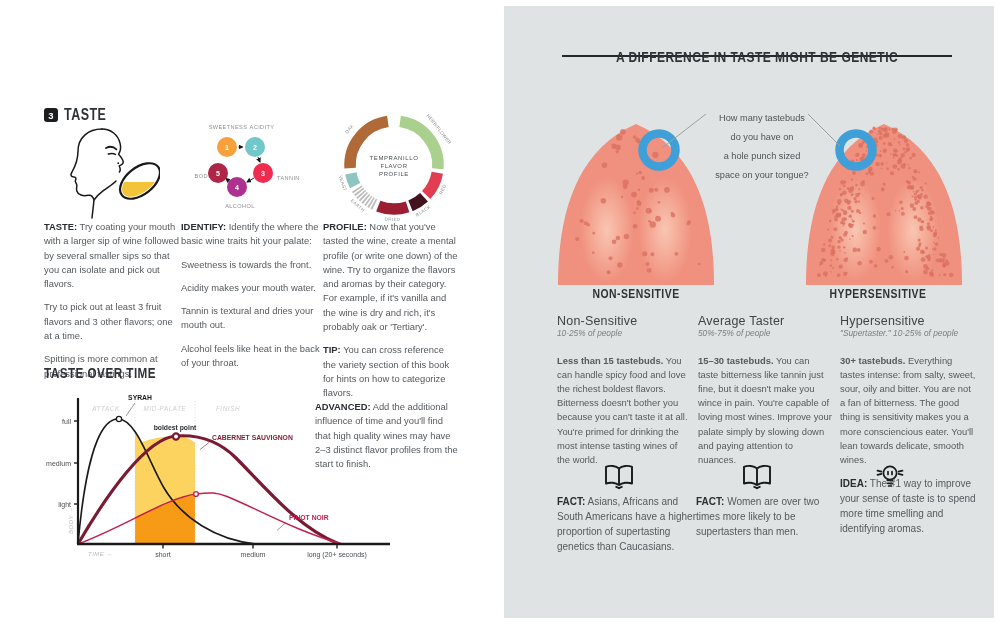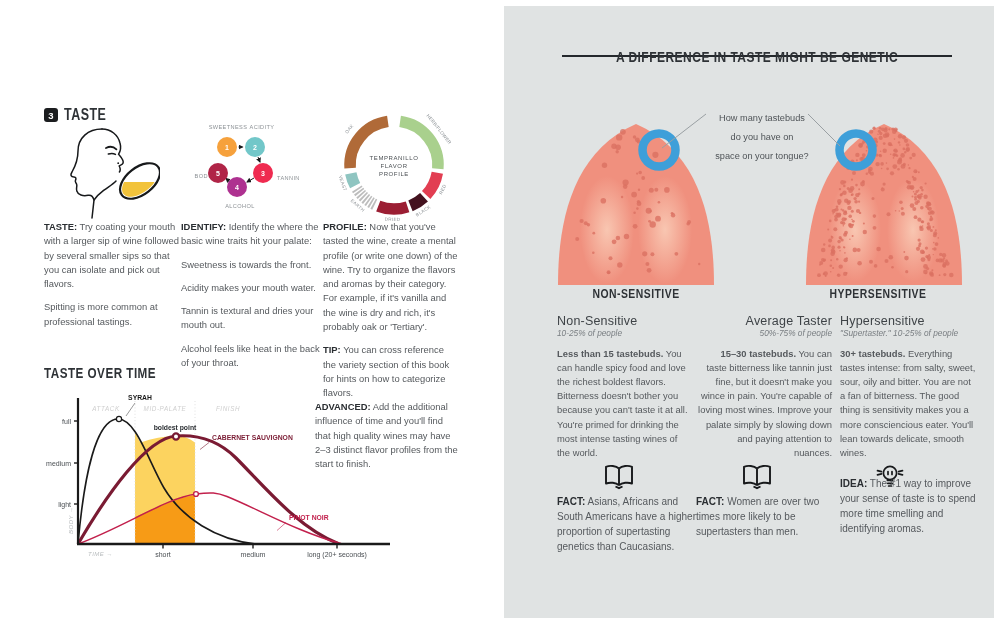--- a/index.html
+++ b/index.html
@@ -27,21 +27,21 @@
 
   .chart-heading { font-size:15px; }
 
   
   .page-title { font-size:15px; }
   .title-rule { background:#24282C; }
   .callout { font-size:9.2px; line-height:19px; color:#4E5357; text-align:center; }
   .tongue-caption { font-size:13px; }
   .col-heading { font-size:12.5px; color:#3E4347; letter-spacing:.2px; font-weight:400; }
   .col-sub { font-style:italic; font-size:8.3px; color:#797E82; }
-  .col-body { margin-top:9px; font-size:9.4px; line-height:1.5; color:#55595D; }
+  .col-body { margin-top:16px; font-size:9.4px; line-height:1.5; color:#55595D; }
   .fact { font-size:10px; line-height:1.5; color:#55595D; }
 
   svg text { font-family:"Liberation Sans", sans-serif; }
   .flow-label { font-size:5.6px; fill:#8C9195; letter-spacing:.4px; }
   .flow-num { font-size:7px; font-weight:bold; fill:#ffffff; }
   .donut-center { font-size:6px; fill:#4A4F53; letter-spacing:.6px; }
   .phase-label { font-size:6.3px; font-style:italic; fill:#CFCFCF; letter-spacing:.6px; }
   .tick-label { font-size:7px; fill:#4A4F53; }
   .axis-label { font-size:6px; font-style:italic; fill:#B9BDBF; letter-spacing:.5px; }
   .series-label { font-size:6.8px; font-weight:bold; }
@@ -131,20 +131,21 @@
         <path d="M22.107181788567736,56.069284844741524 A44,44 0 0 1 59.8763835577571,9.42820497537091" fill="none" stroke="#B06A38" stroke-width="11.5"></path>
         <text x="22.479826158409637" y="17.7580581012091" text-anchor="middle" transform="rotate(-51 22.479826158409637 17.7580581012091)" font-size="4.6" fill="#8F9498" letter-spacing=".3">OAK</text>
       </g>
     <text class="donut-center" x="66" y="48" text-anchor="middle">TEMPRANILLO</text>
     <text class="donut-center" x="66" y="56" text-anchor="middle">FLAVOR</text>
     <text class="donut-center" x="66" y="64" text-anchor="middle">PROFILE</text>
   </svg>
 
   <div class="abs body-col" style="left:44px; top:220px; width:138px;">
     <p><strong>TASTE:</strong> <span>Try coating your mouth with a larger sip of wine followed by several smaller sips so that you can isolate and pick out flavors.</span></p>
+    <p><span>Try to pick out at least 3 fruit flavors and 3 other flavors; one at a time.</span></p>
     <p><span>Spitting is more common at professional tastings.</span></p>
   </div>
 
   <div class="abs body-col" style="left:181px; top:220px; width:142px;">
     <p><strong>IDENTIFY:</strong> <span>Identify the where the basic wine traits hit your palate:</span></p>
     <p><span>Sweetness is towards the front.</span></p>
     <p><span>Acidity makes your mouth water.</span></p>
     <p><span>Tannin is textural and dries your mouth out.</span></p>
     <p><span>Alcohol feels like heat in the back of your throat.</span></p>
   </div>
@@ -634,40 +635,41 @@
         <circle cx="50.2" cy="106.3" r="1.8" fill="#DB7062" opacity="0.8"></circle>
         <circle cx="32.7" cy="140.4" r="2.0" fill="#DB7062" opacity="0.8"></circle>
         <circle cx="108.0" cy="72.1" r="1.1" fill="#DB7062" opacity="0.8"></circle>
       </g>
     <circle cx="56" cy="40" r="16.5" fill="none" stroke-width="8.5" stroke="#3E9FD9"></circle>
   </svg>
 
   <div class="abs callout" style="left:688px; top:109px; width:148px;text-align:center;">
     <div>How many tastebuds</div>
     <div>do you have on</div>
+    <div>a hole punch sized</div>
     <div>space on your tongue?</div>
   </div>
   <svg class="abs" style="left:650px; top:108px;" width="200" height="48" viewBox="0 0 200 48">
     <line x1="56" y1="6" x2="12" y2="40" stroke="#9AA0A3" stroke-width="1"></line>
     <line x1="158" y1="6" x2="190" y2="38" stroke="#9AA0A3" stroke-width="1"></line>
   </svg>
 
   <div class="abs" style="left:546px; top:286px; width:180px;">
     <div class="cond-c tongue-caption">NON-SENSITIVE</div>
   </div>
   <div class="abs" style="left:788px; top:286px; width:180px;">
     <div class="cond-c tongue-caption">HYPERSENSITIVE</div>
   </div>
 
   <div class="abs" style="left:557px; top:314px; width:134px;">
     <div class="col-heading">Non-Sensitive</div>
     <div class="col-sub">10-25% of people</div>
     <div class="col-body"><strong>Less than 15 tastebuds.</strong> <span>You can handle spicy food and love the richest boldest flavors.  Bitterness doesn't bother you because you can't taste it at all.  You're primed for drinking the most intense tasting wines of the world.</span></div>
   </div>
-  <div class="abs" style="left:698px; top:314px; width:134px;text-align:right;">
+  <div class="abs" style="left:698px; top:314px; width:134px;">
     <div class="col-heading">Average Taster</div>
     <div class="col-sub">50%-75% of people</div>
     <div class="col-body"><strong>15–30 tastebuds.</strong> <span>You can taste bitterness like tannin just fine, but it doesn't make you wince in pain. You're capable of loving most wines. Improve your palate simply by slowing down and paying attention to nuances.</span></div>
   </div>
   <div class="abs" style="left:840px; top:314px; width:138px;">
     <div class="col-heading">Hypersensitive</div>
     <div class="col-sub">"Supertaster." 10-25% of people</div>
     <div class="col-body"><strong>30+ tastebuds.</strong> <span>Everything tastes intense: from salty, sweet, sour, oily and bitter.  You are not a fan of bitterness.  The good thing is sensitivity makes you a more consciencious eater.  You'll lean towards delicate, smooth wines.</span></div>
   </div>
 

